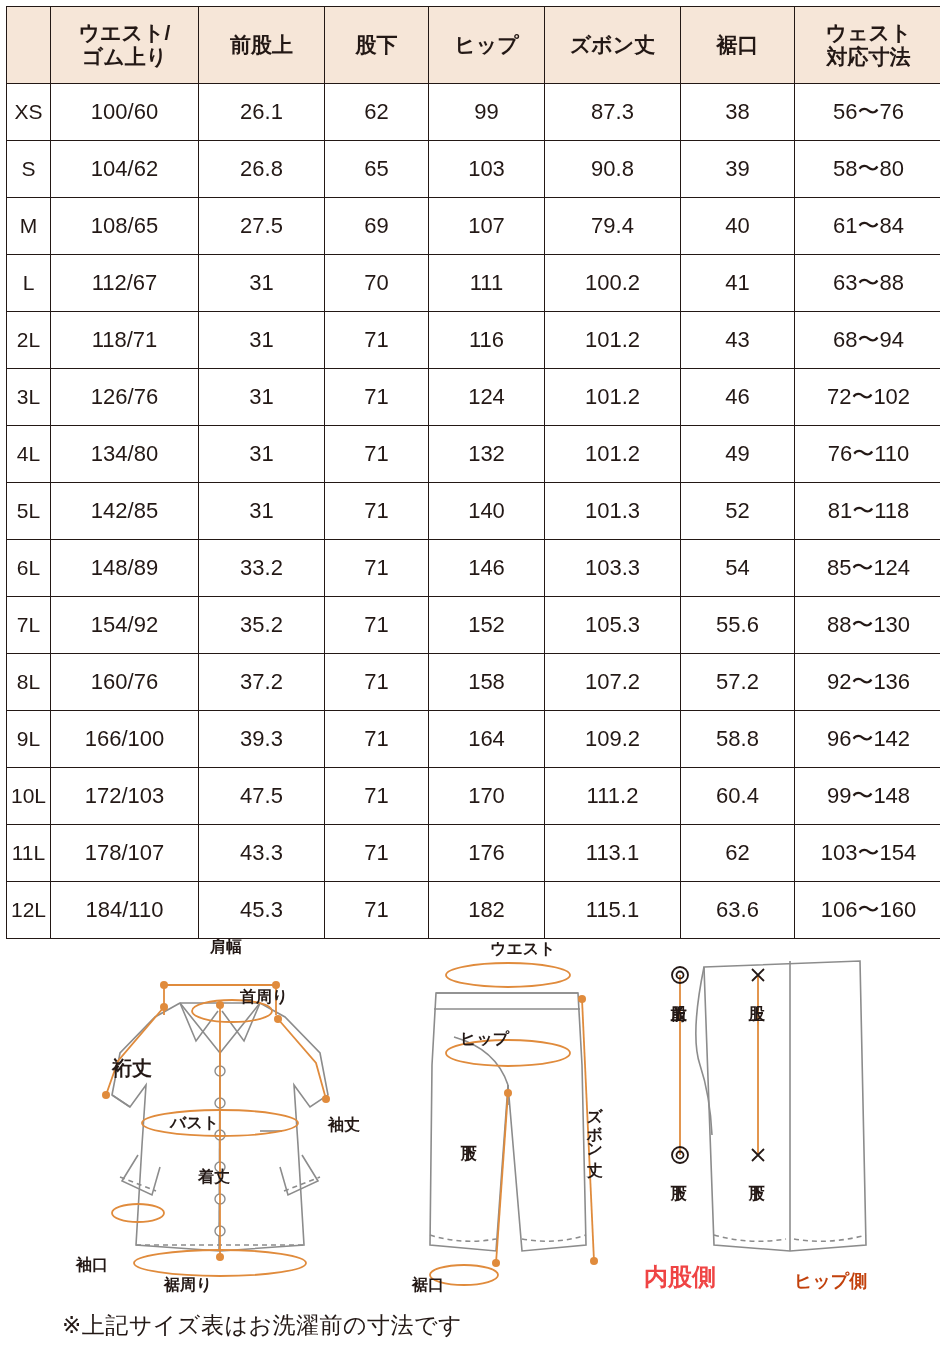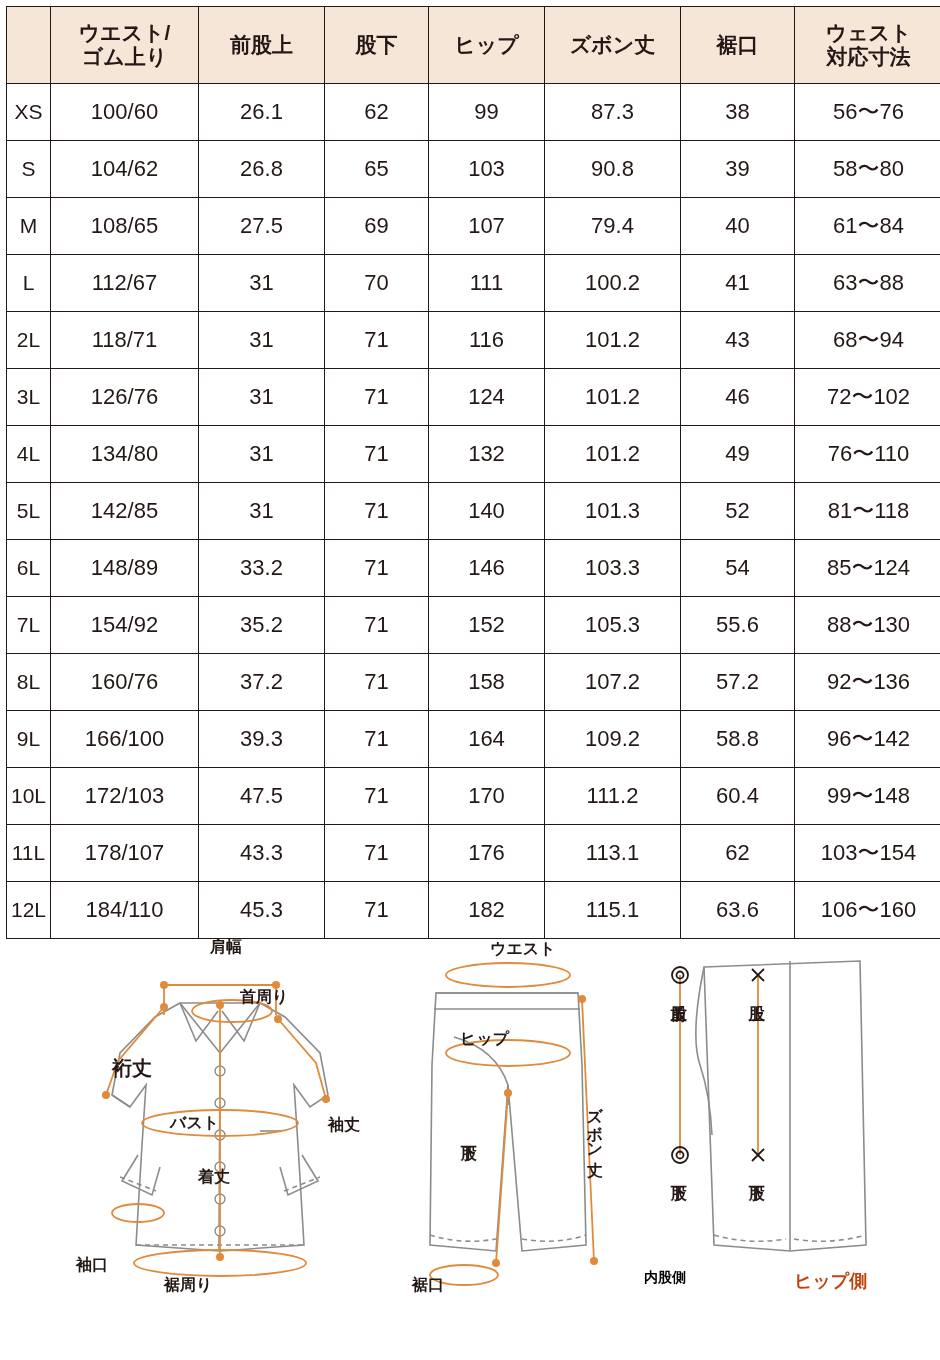--- a/index.html
+++ b/index.html
@@ -412,18 +412,19 @@
         </g>
         <g stroke="#231815" stroke-width="1.8">
           <path d="M102 24 L114 36 M114 24 L102 36"></path>
           <path d="M102 204 L114 216 M114 204 L102 216"></path>
         </g>
       </svg>
       <div class="vtext" style="position:absolute;left:20px;top:48px;font-size:16px;font-weight:bold;line-height:1.05;">前股上</div>
       <div class="vtext" style="position:absolute;left:98px;top:48px;font-size:16px;font-weight:bold;line-height:1.05;">股上</div>
       <div class="vtext" style="position:absolute;left:20px;top:228px;font-size:16px;font-weight:bold;line-height:1.05;">股下</div>
       <div class="vtext" style="position:absolute;left:98px;top:228px;font-size:16px;font-weight:bold;line-height:1.05;">股下</div>
-      <div style="position:absolute;left:-6px;top:324px;font-size:14px;font-weight:bold;color:#000000;">内股側</div>
+      <div style="position:absolute;left:-6px;top:316px;font-size:24px;font-weight:bold;color:#ef4444;">内股側</div>
       <div style="position:absolute;left:144px;top:324px;font-size:18px;font-weight:bold;color:#c2410c;">ヒップ側</div>
     </div>
 
+    <div class="note">※上記サイズ表はお洗濯前の寸法です</div>
   </div>
 </div>
 
 </body></html>

